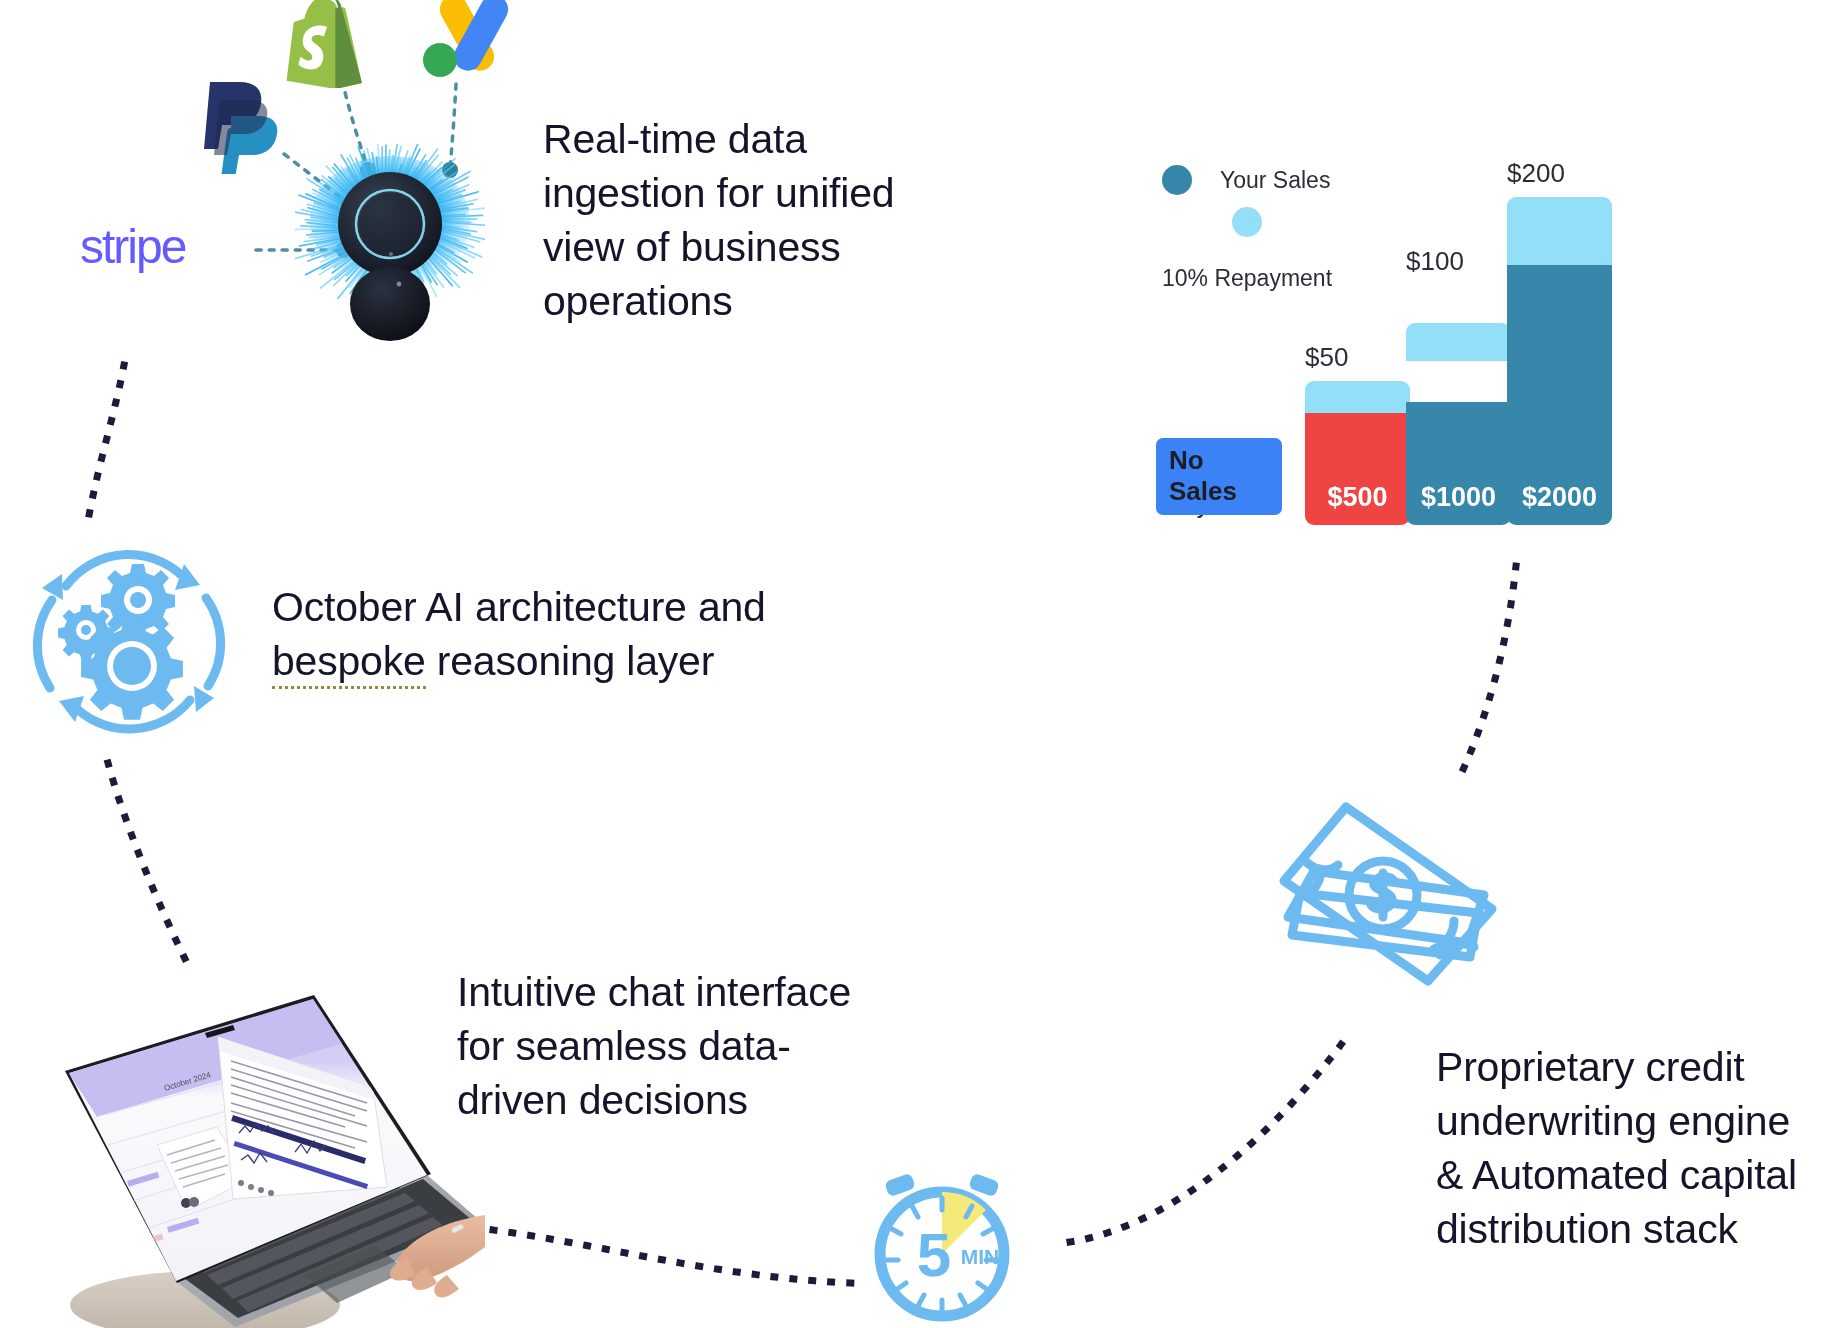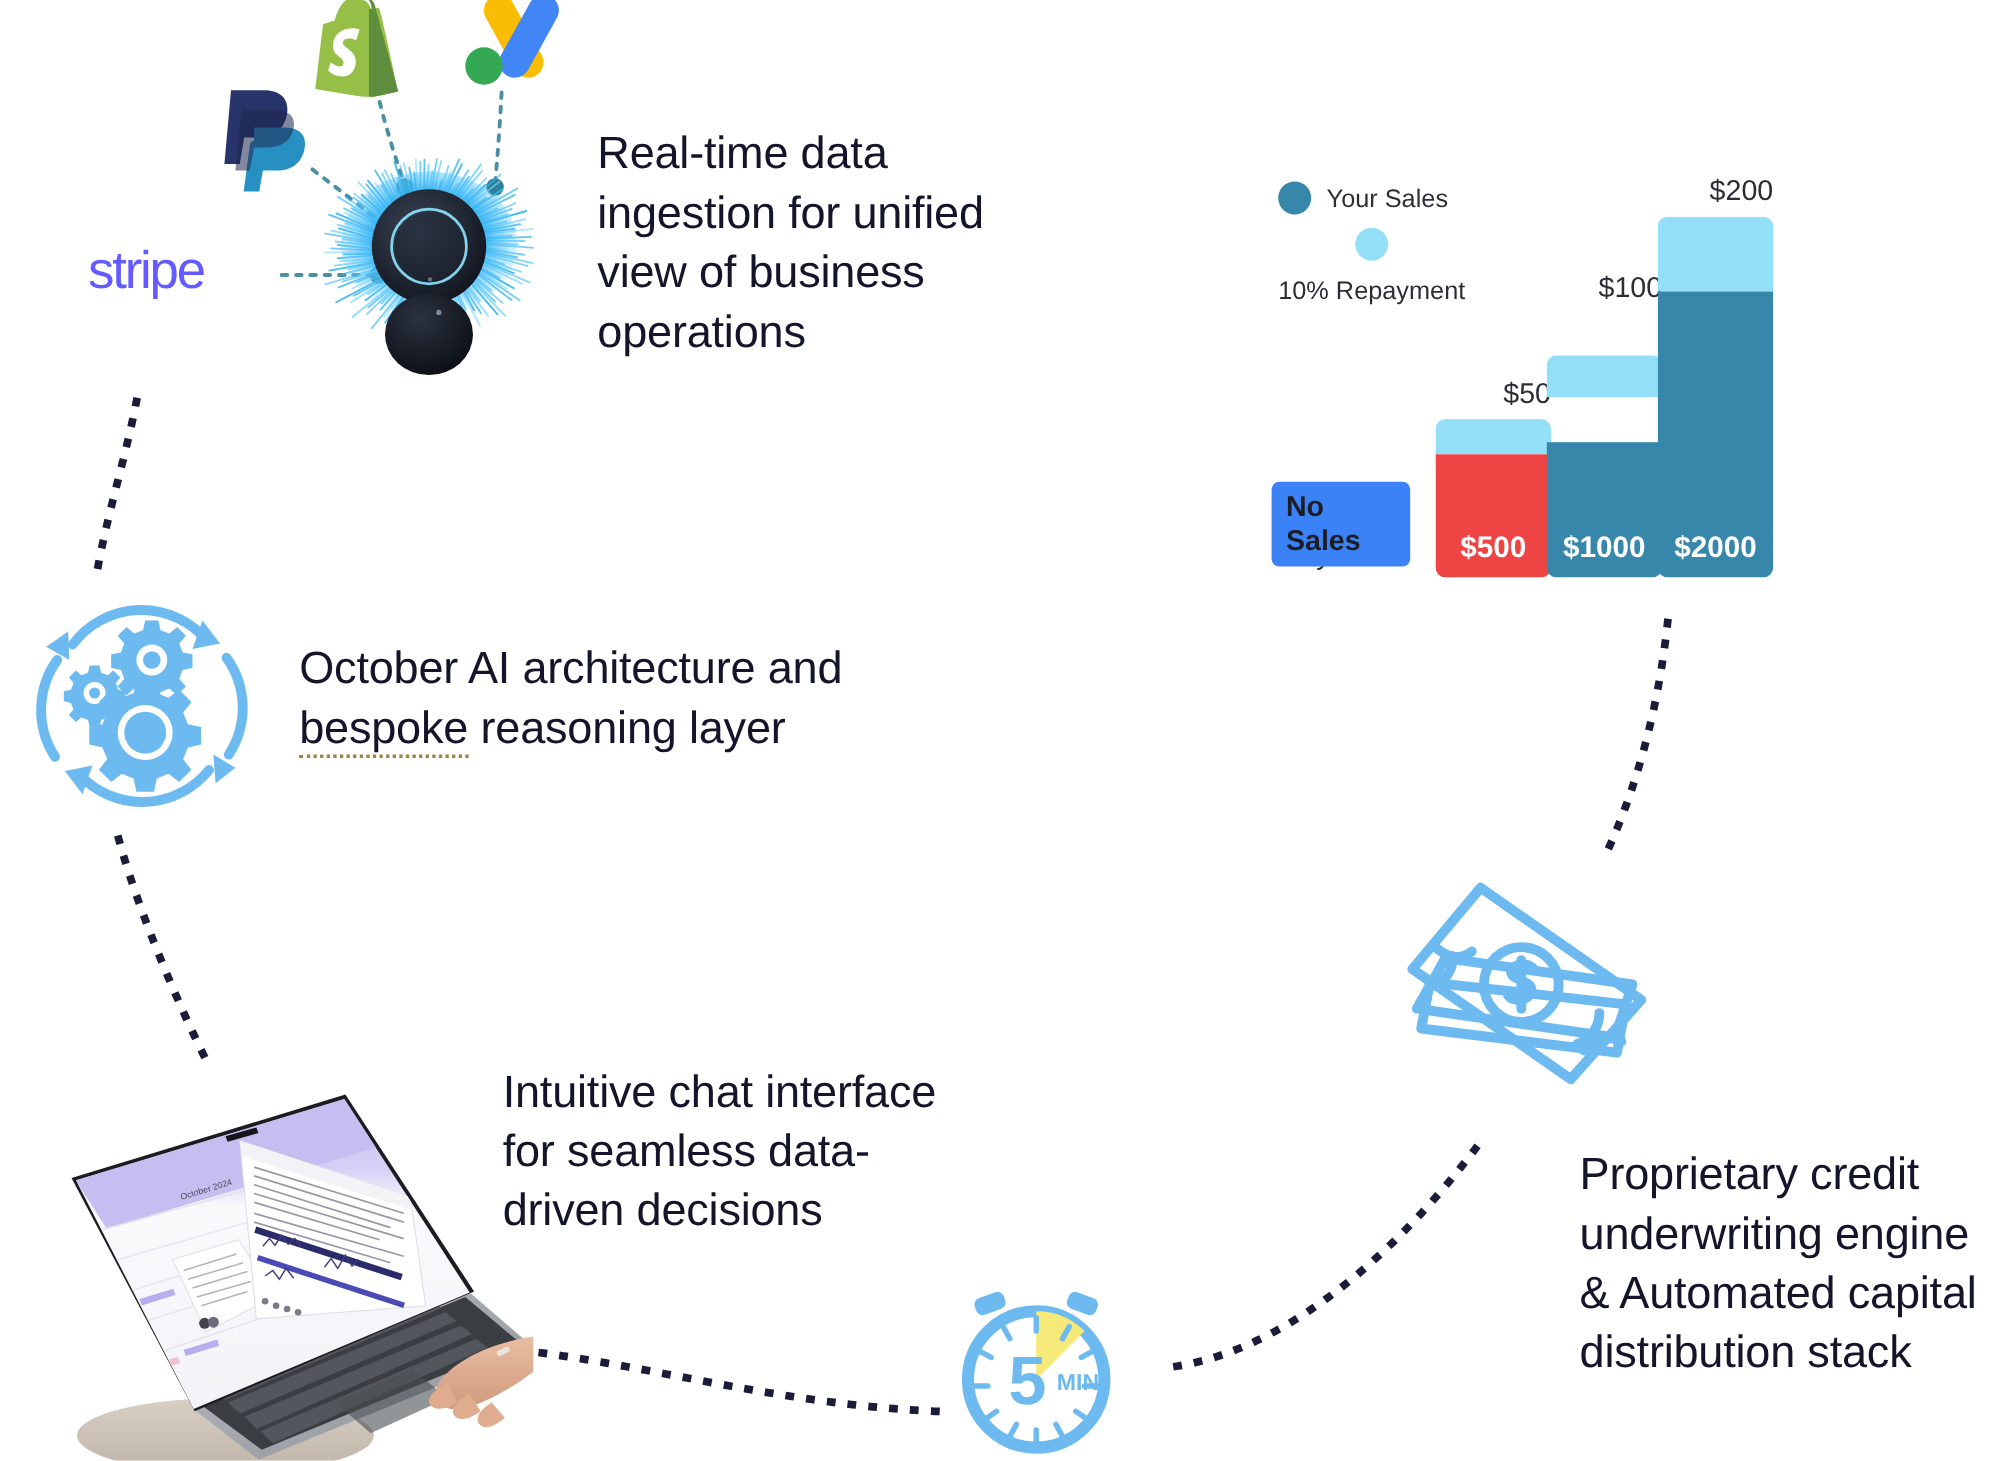--- a/index.html
+++ b/index.html
@@ -110,21 +110,21 @@
   #bar-chart {
     left: 1150px;
     top: 165px;
     width: 520px;
     height: 360px;
   }
   .legend-row {
     position: absolute;
     display: flex;
     align-items: center;
-    gap: 14px;
+    gap: 28px;
   }
   .legend-swatch {
     width: 30px; height: 30px; border-radius: 50%;
   }
   .legend-label {
     font-size: 23px;
     color: #2d2d38;
     font-family: "Liberation Sans", sans-serif;
   }
   #legend-your-sales { left: 12px; top: 0px; }
@@ -148,21 +148,21 @@
     bottom: 12px;
     text-align: center;
     color: #ffffff;
     font-weight: 700;
     font-size: 27px;
     font-family: "Liberation Sans", sans-serif;
   }
   .bar-top-label {
     position: absolute;
     left: 0; right: 0;
-    text-align: right;
+    text-align: left;
     font-size: 26px;
     color: #2d2d38;
     font-family: "Liberation Sans", sans-serif;
   }
   #no-payment-label {
     position: absolute;
     left: 0px;
     top: 200px;
     width: 132px;
     text-align: center;

